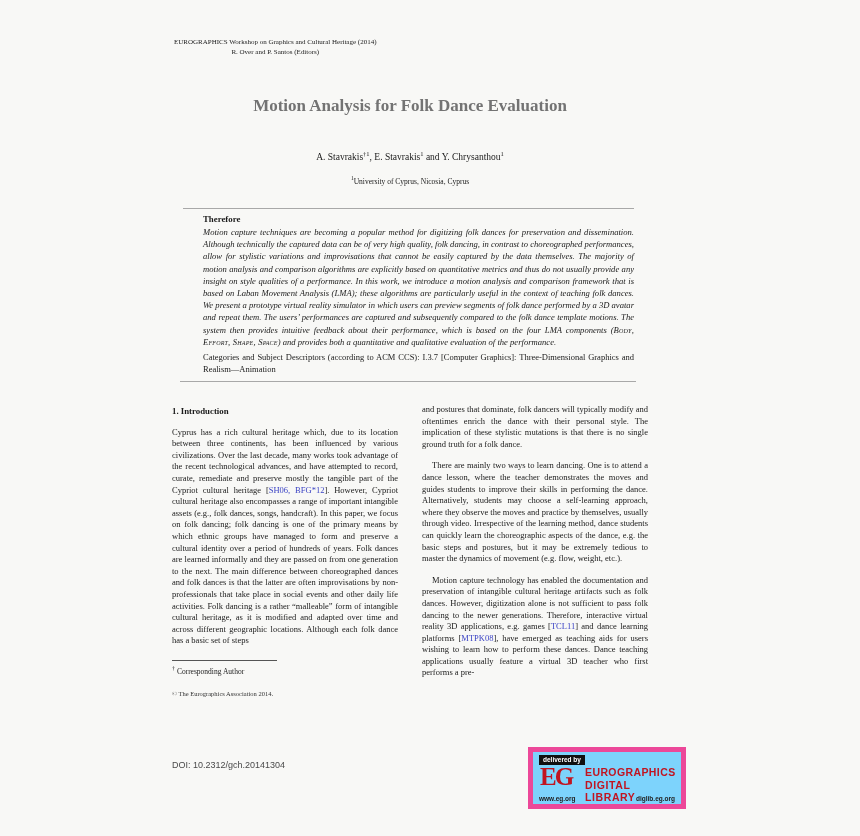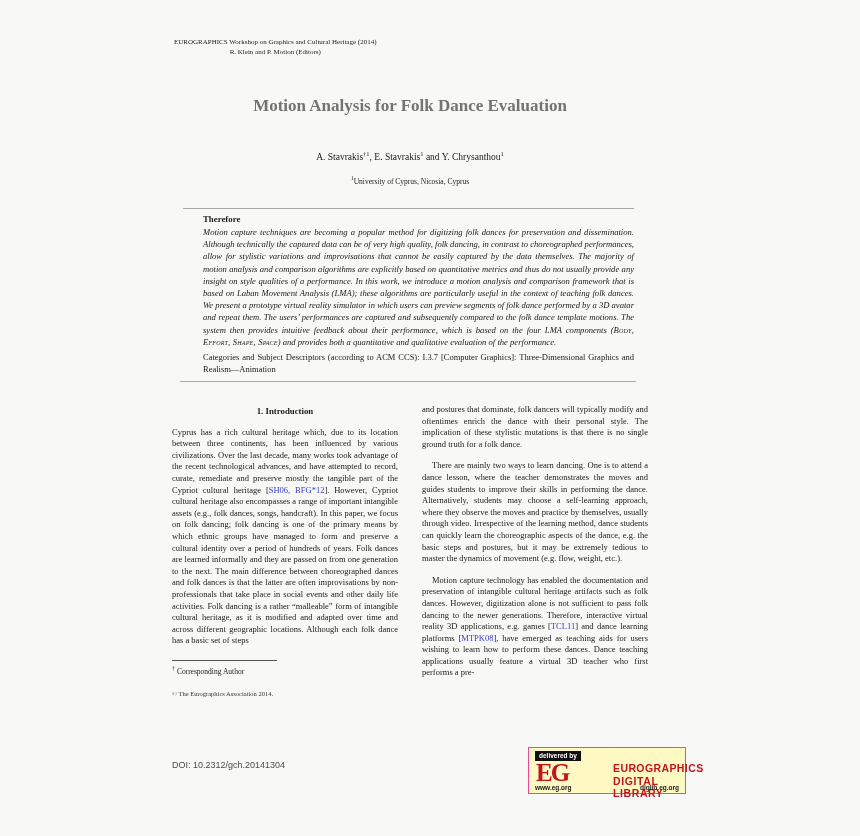--- a/index.html
+++ b/index.html
@@ -36,63 +36,63 @@
   }
   .lma-caps { font-variant: small-caps; letter-spacing: 0.2px; }
   .categories {
     left: 203px; top: 352px; width: 431px;
     font-size: 8.5px; line-height: 11.5px; text-align: justify;
   }
 
   .col { width: 226px; font-size: 8.5px; line-height: 11.6px; text-align: justify; }
   .col-left  { left: 172px; top: 406px; }
   .col-right { left: 422px; top: 404px; }
-  .section-heading { font-size: 8.8px; font-weight: bold; margin-bottom: 9px; text-align: center; }
+  .section-heading { font-size: 8.8px; font-weight: bold; margin-bottom: 9px; text-align: left; }
   .col p + p { margin-top: 10px; }
   .col p.indent { text-indent: 10px; }
   .cite { color: #3b43c4; cursor: pointer; }
 
   .footnote-rule { left: 172px; top: 660px; width: 105px; background: #555; height: 1px; }
   .footnote { left: 172px; top: 665px; font-size: 7.5px; }
   .footnote sup { font-size: 6px; }
   .copyright { left: 172px; top: 690px; font-size: 6.5px; color: #333; }
 
   .doi { left: 172px; top: 760px; font-size: 9px; color: #4a4a4a; font-family: "Liberation Sans", sans-serif; }
 
   .eg-box {
-    left: 528px; top: 747px; width: 158px; height: 47px;
-    background: #fef9c3; border: 1px solid #ec4899;
+    left: 528px; top: 747px; width: 158px; height: 62px;
+    background: #7dd3fc; border: 5px solid #ec4899;
     font-family: "Liberation Sans", sans-serif;
     cursor: pointer;
   }
   .eg-delivered {
     position: absolute; left: 6px; top: 3px;
     background: #101010; color: #ffffff;
     font-size: 6.5px; font-weight: bold; padding: 1px 4px 2px 4px;
   }
   .eg-glyph {
     position: absolute; left: 7px; top: 12px;
     color: #c11420; font-family: "Liberation Serif", serif;
     font-weight: bold; font-size: 25px; line-height: 25px; letter-spacing: -2px;
   }
-  .eg-lines { position: absolute; left: 52px; top: 14px; color: #c11420; margin-left: 32px; }
+  .eg-lines { position: absolute; left: 52px; top: 14px; color: #c11420; }
   .eg-line1 { font-size: 10.5px; font-weight: bold; letter-spacing: 0.4px; }
   .eg-line2 { font-size: 10.5px; font-weight: bold; letter-spacing: 0.6px; margin-top: 1px; }
   .eg-urls {
     position: absolute; left: 6px; right: 6px; bottom: 2px;
     display: flex; justify-content: space-between;
     font-size: 6.5px; font-weight: bold; color: #222;
   }
 </style>
 </head>
 <body>
 
 <div class="abs header-block">
   <div>EUROGRAPHICS Workshop on Graphics and Cultural Heritage (2014)</div>
-  <div>R. Klein and P. Motion (Editors)</div>
+  <div>R. Over and P. Santos (Editors)</div>
 </div>
 
 <h1 class="abs paper-title">Motion Analysis for Folk Dance Evaluation</h1>
 
 <div class="abs authors">
   <span>A. Stavrakis</span><sup>†1</sup><span>, E. Stavrakis</span><sup>1</sup><span> and Y. Chrysanthou</span><sup>1</sup>
 </div>
 
 <div class="abs affiliation">
   <sup>1</sup><span>University of Cyprus, Nicosia, Cyprus</span>

